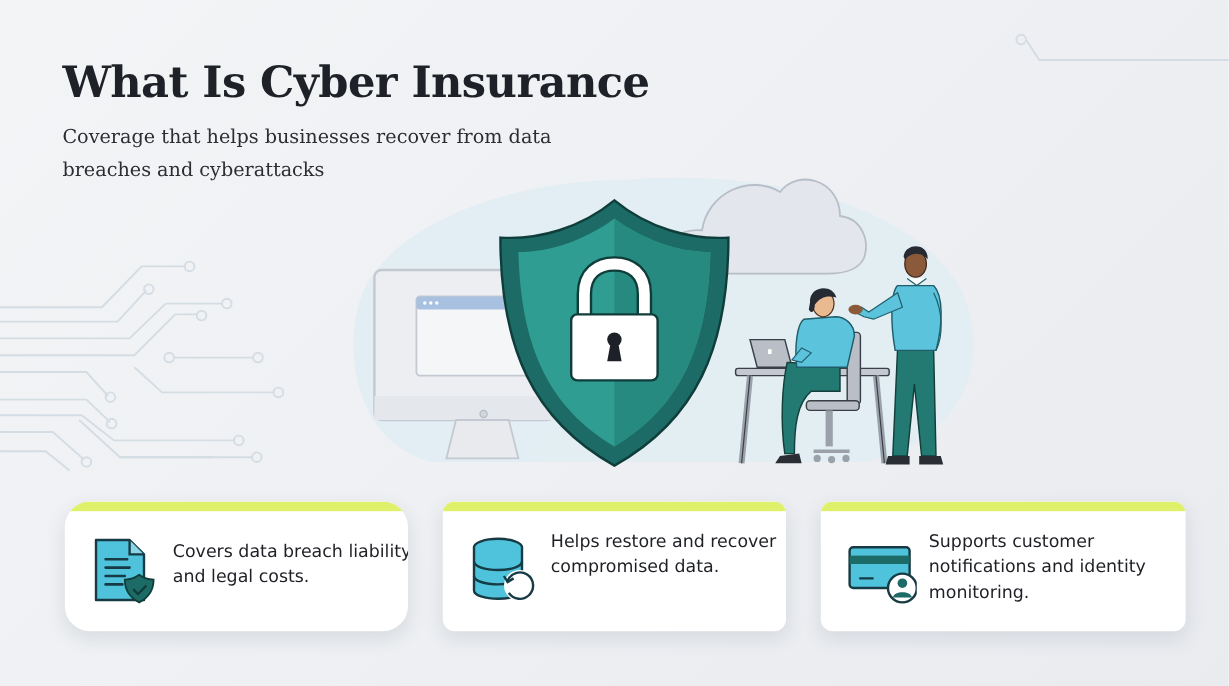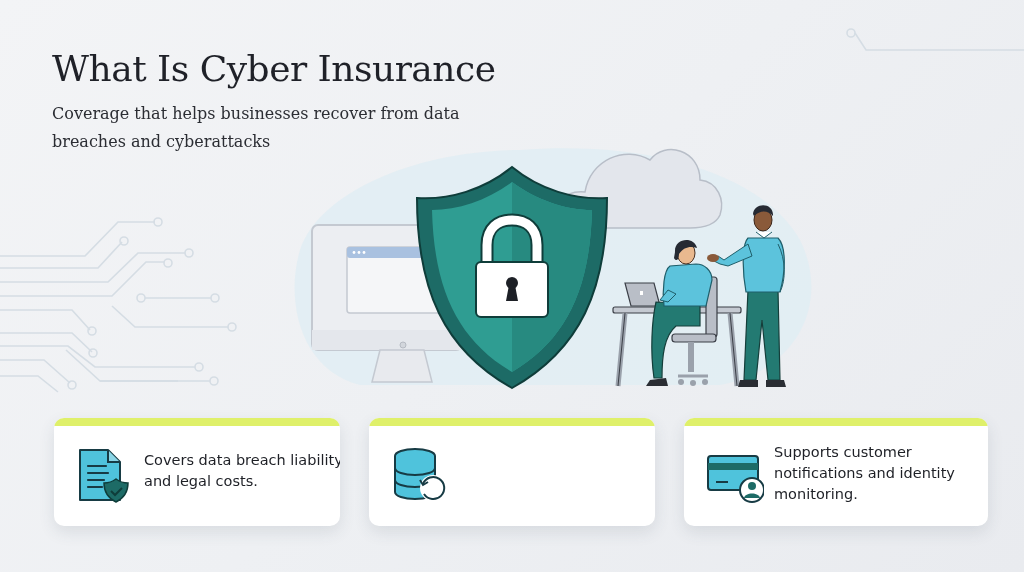--- a/index.html
+++ b/index.html
@@ -5,21 +5,21 @@
   * { box-sizing: border-box; margin: 0; padding: 0; }
   html, body { width: 1024px; height: 572px; overflow: hidden; }
   body {
     background: linear-gradient(135deg, #f3f4f6 0%, #eef0f3 50%, #e9ebef 100%);
     font-family: "DejaVu Sans", sans-serif;
     position: relative;
   }
   .bg-svg { position: absolute; left: 0; top: 0; width: 1024px; height: 572px; }
   .title {
     position: absolute; left: 52px; top: 48px;
-    font-family: "DejaVu Serif", serif; font-weight: normal;
+    font-family: "DejaVu Serif", serif; font-weight: bold;
     font-size: 36px; color: #1f2128; letter-spacing: -0.5px;
   }
   .subtitle {
     position: absolute; left: 52px; top: 100px; width: 460px;
     font-family: "DejaVu Serif", serif; font-size: 16px; line-height: 28px;
     color: #2b2d33;
   }
   .illus { position: absolute; left: 0; top: 0; width: 1024px; height: 572px; }
   .card {
     position: absolute; top: 418px; height: 108px;
@@ -244,21 +244,21 @@
     <path d="M748 238 C742 244 742 270 746 292 L780 292 C786 270 786 246 778 238 Z" fill="#5cc3dc" stroke="#1f5e6a" stroke-width="1.2"></path>
     <path d="M748 244 L724 260 L718 256 L712 260 L720 264 L728 266 L752 256 Z" fill="#5cc3dc" stroke="#1f5e6a" stroke-width="1"></path>
     <ellipse cx="713" cy="258" rx="6" ry="4" fill="#8a5a3a"></ellipse>
     <path d="M778 244 C786 260 786 280 780 292" fill="none" stroke="#1f5e6a" stroke-width="1"></path>
     <ellipse cx="763" cy="220" rx="9" ry="11" fill="#8a5a3a" stroke="#3a2418" stroke-width="1"></ellipse>
     <path d="M753 214 C754 202 774 202 773 216 C768 210 760 210 754 216 Z" fill="#262a33"></path>
     <path d="M756 232 L764 238 L772 232" fill="#ffffff" stroke="#1f5e6a" stroke-width="1"></path>
   </g>
 </svg>
 
-<div class="card" style="left:54px; width:286px;">
+<div class="card" style="left:54px; width:286px;border-radius:21px;">
   <div class="card-bar"></div>
   <svg class="card-icon" viewBox="0 0 58 58">
     <path d="M4 4 H32 L44 16 V54 H4 Z" fill="#4fc3dc" stroke="#173b44" stroke-width="2" stroke-linejoin="round"></path>
     <path d="M32 4 V16 H44" fill="#8ad5e6" stroke="#173b44" stroke-width="2"></path>
     <path d="M12 20 H30 M12 27 H32 M12 34 H28 M12 41 H26" stroke="#173b44" stroke-width="2.2" stroke-linecap="round"></path>
     <path d="M40 33 C44 36 48 37 52 37 C52 46 48 52 40 56 C32 52 28 46 28 37 C32 37 36 36 40 33 Z" fill="#1d6b66" stroke="#0f3d3a" stroke-width="1.5"></path>
     <path d="M35 45 L39 49 L46 42" fill="none" stroke="#0f3d3a" stroke-width="2"></path>
   </svg>
   <div class="card-text">Covers data breach liability and legal costs.</div>
 </div>
@@ -266,20 +266,21 @@
 <div class="card" style="left:369px; width:286px;">
   <div class="card-bar"></div>
   <svg class="card-icon" viewBox="0 0 58 58">
     <ellipse cx="24" cy="10" rx="20" ry="7" fill="#4fc3dc" stroke="#173b44" stroke-width="2"></ellipse>
     <path d="M4 10 V46 C4 50 13 53 24 53 C35 53 44 50 44 46 V10" fill="#4fc3dc" stroke="#173b44" stroke-width="2"></path>
     <path d="M4 22 C4 26 13 29 24 29 C35 29 44 26 44 22 M4 34 C4 38 13 41 24 41 C35 41 44 38 44 34" fill="none" stroke="#173b44" stroke-width="2"></path>
     <circle cx="42" cy="42" r="13" fill="#ffffff"></circle>
     <path d="M32 38 A11 11 0 1 1 33 48" fill="none" stroke="#173b44" stroke-width="2"></path>
     <path d="M29 34 L32 39 L37 36" fill="none" stroke="#173b44" stroke-width="2"></path>
   </svg>
+  <div class="card-text three">Helps restore and recover compromised data.</div>
 </div>
 
 <div class="card" style="left:684px; width:304px;">
   <div class="card-bar"></div>
   <svg class="card-icon" viewBox="0 0 58 58">
     <rect x="2" y="10" width="50" height="34" rx="3" fill="#4fc3dc" stroke="#173b44" stroke-width="2"></rect>
     <rect x="2" y="17" width="50" height="7" fill="#1d6b66"></rect>
     <path d="M10 36 H22" stroke="#173b44" stroke-width="2"></path>
     <circle cx="46" cy="44" r="12" fill="#ffffff" stroke="#173b44" stroke-width="2"></circle>
     <circle cx="46" cy="40" r="4" fill="#1d6b66"></circle>

